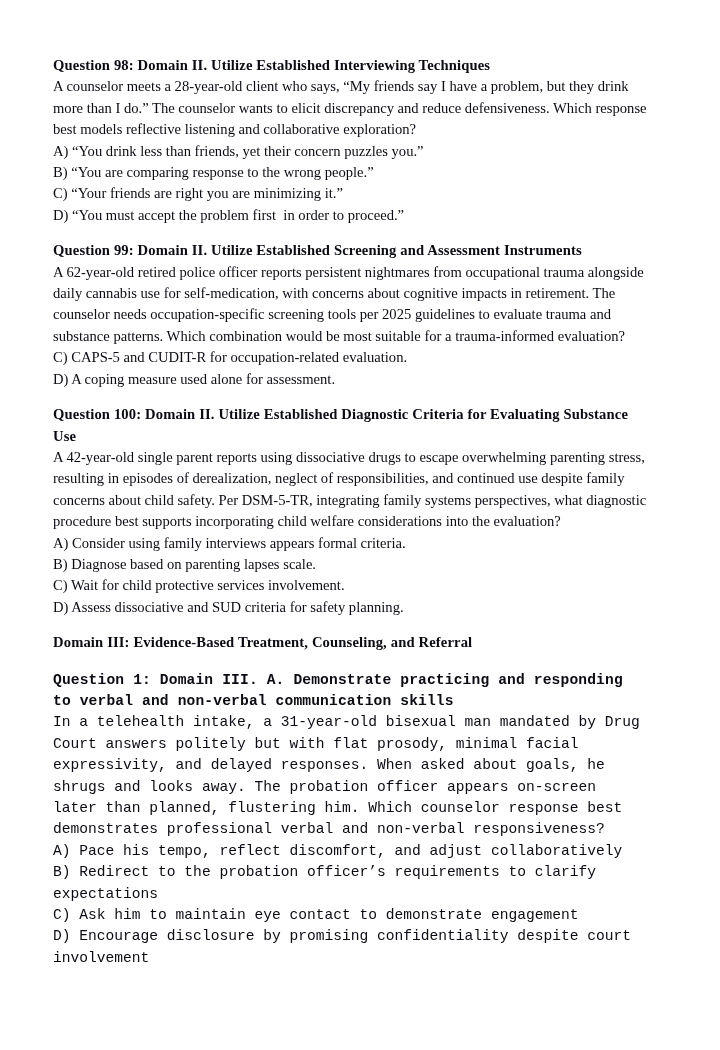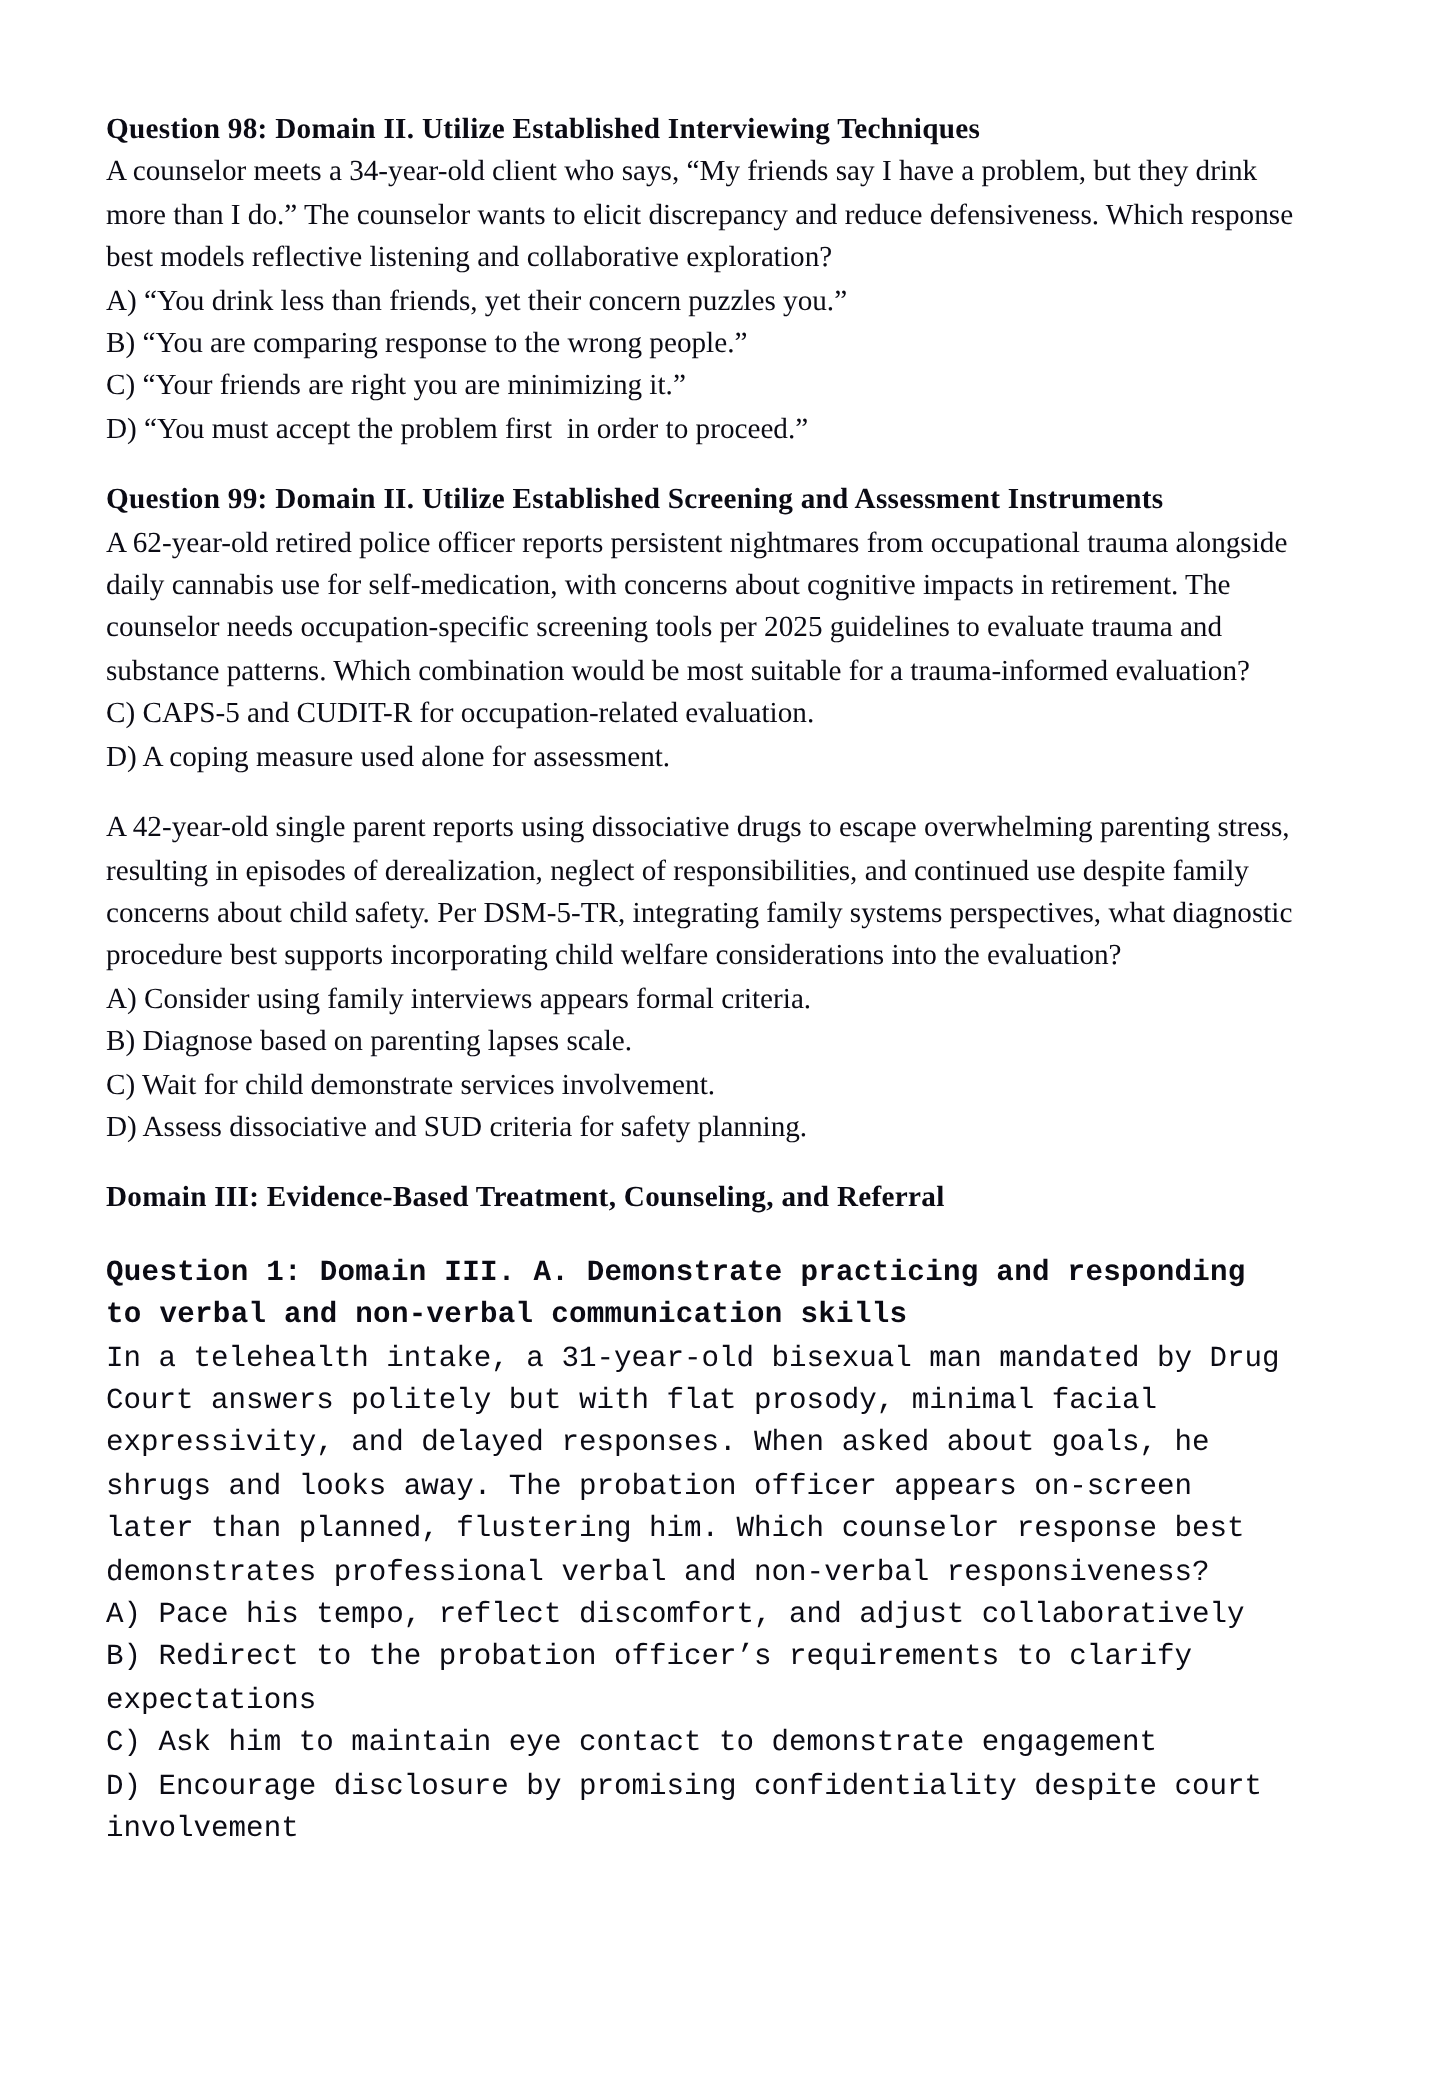--- a/index.html
+++ b/index.html
@@ -61,42 +61,43 @@
     margin: 0;
   }
 </style>
 </head>
 <body>
 
 <div class="page">
   <div id="content">
       <div class="block">
         <div class="qheading">Question 98: Domain II. Utilize Established Interviewing Techniques</div>
-        <div class="stem">A counselor meets a 34-year-old client who says, “My friends say I have a problem, but they drink more than I do.” The counselor wants to elicit discrepancy and reduce defensiveness. Which response best models reflective listening and collaborative exploration?</div>
+        <div class="stem">A counselor meets a 28-year-old client who says, “My friends say I have a problem, but they drink more than I do.” The counselor wants to elicit discrepancy and reduce defensiveness. Which response best models reflective listening and collaborative exploration?</div>
         <div class="options">
           <div class="option">A) “You drink less than friends, yet their concern puzzles you.”</div>
           <div class="option">B) “You are comparing response to the wrong people.”</div>
           <div class="option">C) “Your friends are right you are minimizing it.”</div>
           <div class="option">D) “You must accept the problem first  in order to proceed.”</div>
         </div>
       </div>
       <div class="block">
         <div class="qheading">Question 99: Domain II. Utilize Established Screening and Assessment Instruments</div>
         <div class="stem">A 62-year-old retired police officer reports persistent nightmares from occupational trauma alongside daily cannabis use for self-medication, with concerns about cognitive impacts in retirement. The counselor needs occupation-specific screening tools per 2025 guidelines to evaluate trauma and substance patterns. Which combination would be most suitable for a trauma-informed evaluation?</div>
         <div class="options">
           <div class="option">C) CAPS-5 and CUDIT-R for occupation-related evaluation.</div>
           <div class="option">D) A coping measure used alone for assessment.</div>
         </div>
       </div>
       <div class="block">
+        <div class="qheading">Question 100: Domain II. Utilize Established Diagnostic Criteria for Evaluating Substance Use</div>
         <div class="stem">A 42-year-old single parent reports using dissociative drugs to escape overwhelming parenting stress, resulting in episodes of derealization, neglect of responsibilities, and continued use despite family concerns about child safety. Per DSM-5-TR, integrating family systems perspectives, what diagnostic procedure best supports incorporating child welfare considerations into the evaluation?</div>
         <div class="options">
           <div class="option">A) Consider using family interviews appears formal criteria.</div>
           <div class="option">B) Diagnose based on parenting lapses scale.</div>
-          <div class="option">C) Wait for child demonstrate services involvement.</div>
+          <div class="option">C) Wait for child protective services involvement.</div>
           <div class="option">D) Assess dissociative and SUD criteria for safety planning.</div>
         </div>
       </div>
       <div class="domain-heading">Domain III: Evidence-Based Treatment, Counseling, and Referral</div>
       <div class="block">
         <div class="qheading">Question 1: Domain III. A. Demonstrate practicing and responding to verbal and non-verbal communication skills</div>
         <div class="stem">In a telehealth intake, a 31-year-old bisexual man mandated by Drug Court answers politely but with flat prosody, minimal facial expressivity, and delayed responses. When asked about goals, he shrugs and looks away. The probation officer appears on-screen later than planned, flustering him. Which counselor response best demonstrates professional verbal and non-verbal responsiveness?</div>
         <div class="options">
           <div class="option">A) Pace his tempo, reflect discomfort, and adjust collaboratively</div>
           <div class="option">B) Redirect to the probation officer’s requirements to clarify expectations</div>

